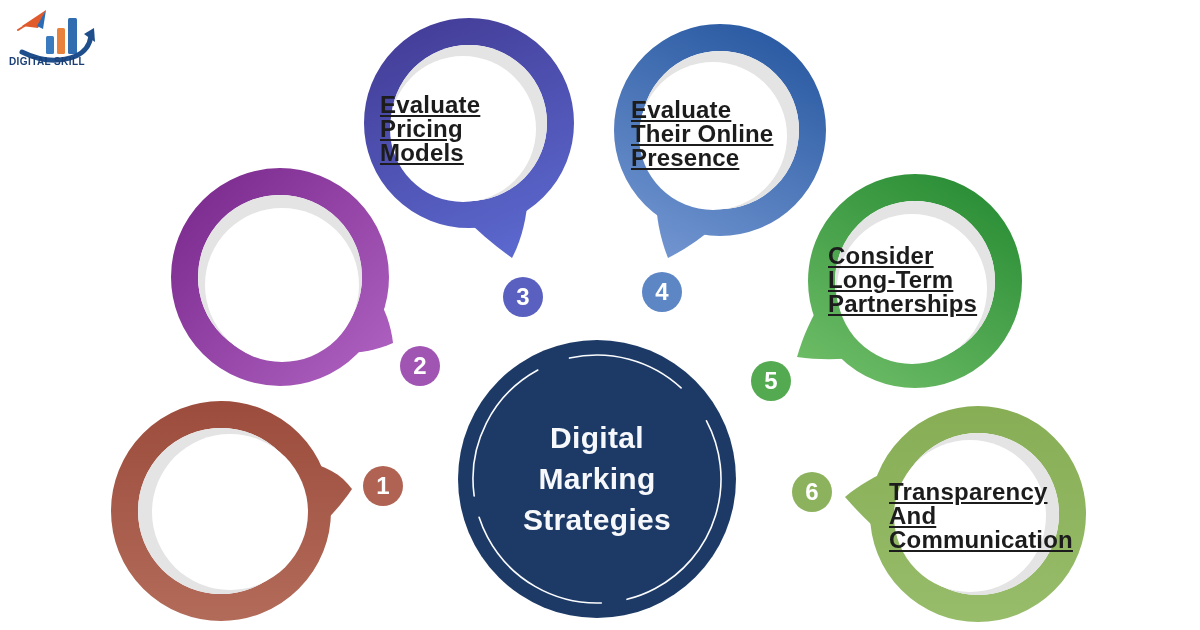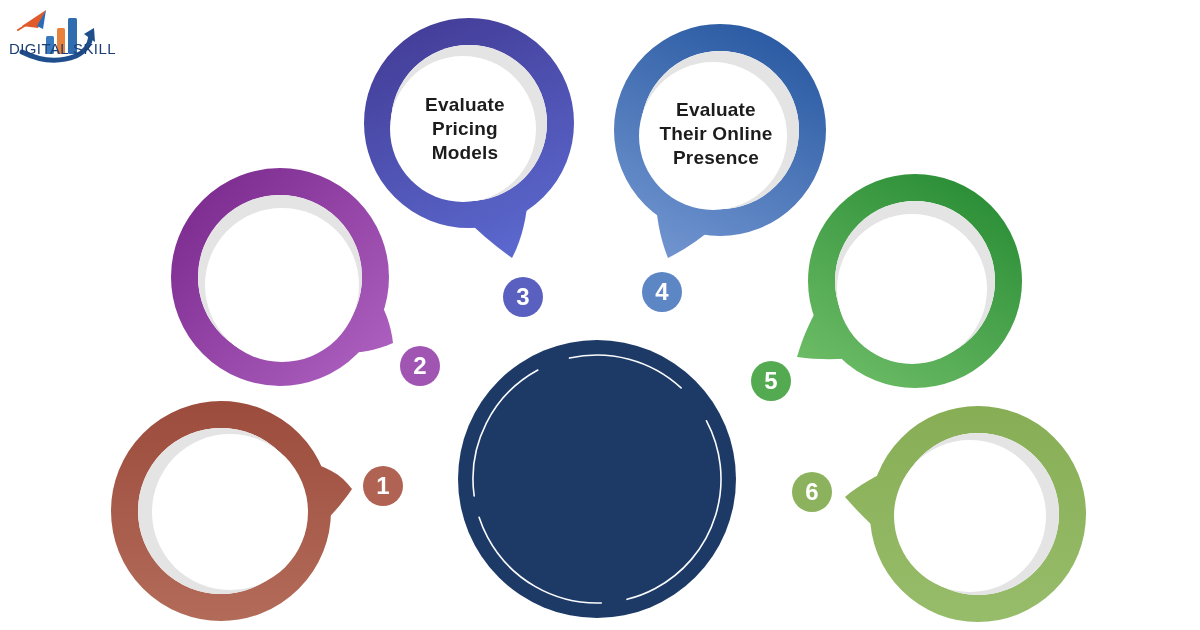--- a/index.html
+++ b/index.html
@@ -4,23 +4,24 @@
 <style>
   html,body{margin:0;padding:0;background:#ffffff;}
   #canvas{
     position:relative;width:1200px;height:630px;background:#ffffff;overflow:hidden;
     font-family:"Liberation Sans", sans-serif;
   }
   .abs{position:absolute;}
   
   .bubble-label{
     position:absolute;transform:translate(-50%,-50%);
-    width:170px;text-align:center;white-space:pre-line;
-    font-size:19px;line-height:24px;font-weight:600;color:#1c1c1c;
+    width:170px;text-align:left;white-space:pre-line;
+    font-size:24px;line-height:24px;font-weight:600;color:#1c1c1c;
     letter-spacing:.2px;
+    text-decoration:underline;
   }
   
   .center-title{
     position:absolute;left:597px;top:478px;transform:translate(-50%,-50%);
     width:240px;text-align:center;white-space:pre-line;
     font-size:30px;line-height:41px;font-weight:700;color:#f6f8fb;
     letter-spacing:.3px;
   }
   
   .badge{
@@ -30,22 +31,22 @@
     color:#ffffff;font-size:24px;font-weight:700;
   }
   .badge-1{background:#b06352;}
   .badge-2{background:#a155b3;}
   .badge-3{background:#5a60c0;}
   .badge-4{background:#5d86c5;}
   .badge-5{background:#54aa50;}
   .badge-6{background:#8db25d;}
   
   .brand-name{
-    position:absolute;left:9px;top:40px;width:120px;
-    font-size:15px;font-weight:400;color:#1b3f74;letter-spacing:.4px;
+    position:absolute;left:9px;top:56px;width:120px;
+    font-size:10px;font-weight:700;color:#1b3f74;letter-spacing:.4px;
   }
 </style>
 </head>
 <body>
 
 <div id="canvas">
 
   <svg class="abs" style="left:0;top:0" width="1200" height="630" viewBox="0 0 1200 630">
     <defs>
       <linearGradient id="g1" gradientUnits="userSpaceOnUse" x1="221" y1="401" x2="221" y2="621">
@@ -128,27 +129,36 @@
       <path d="M12 46 Q 40 60 66 50 Q 79 44 81 30" fill="none" stroke="#1f4e8c" stroke-width="5" stroke-linecap="round"></path>
       <path d="M74 28 L84 22 L85 36 Z" fill="#1f4e8c"></path>
       <path d="M12 20 L36 4 L28 22 Z" fill="#e05a2b"></path>
       <path d="M36 4 L33 23 L27 20 Z" fill="#2a6cb5"></path>
       <path d="M8 24 L16 19" stroke="#e05a2b" stroke-width="2" stroke-linecap="round"></path>
     </g>
   </svg>
 
   <div class="brand-name">DIGITAL SKILL</div>
 
+  <div class="center-title">Digital
+Marking
+Strategies</div>
 
   <div class="bubble-label" style="left:465px;top:129px">Evaluate
 Pricing
 Models</div>
   <div class="bubble-label" style="left:716px;top:134px">Evaluate
 Their Online
 Presence</div>
+  <div class="bubble-label" style="left:913px;top:280px">Consider
+Long-Term
+Partnerships</div>
+  <div class="bubble-label" style="left:974px;top:516px">Transparency
+And
+Communication</div>
 
   <div class="badge badge-1" style="left:383px;top:486px">1</div>
   <div class="badge badge-2" style="left:420px;top:366px">2</div>
   <div class="badge badge-3" style="left:523px;top:297px">3</div>
   <div class="badge badge-4" style="left:662px;top:292px">4</div>
   <div class="badge badge-5" style="left:771px;top:381px">5</div>
   <div class="badge badge-6" style="left:812px;top:492px">6</div>
 
 </div>
 

